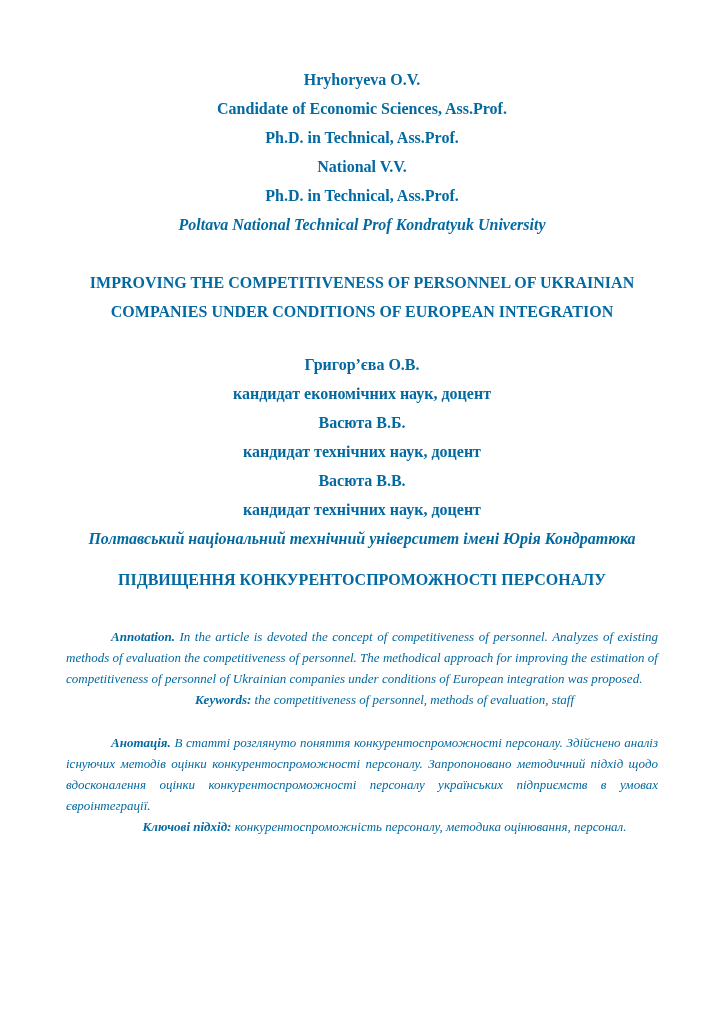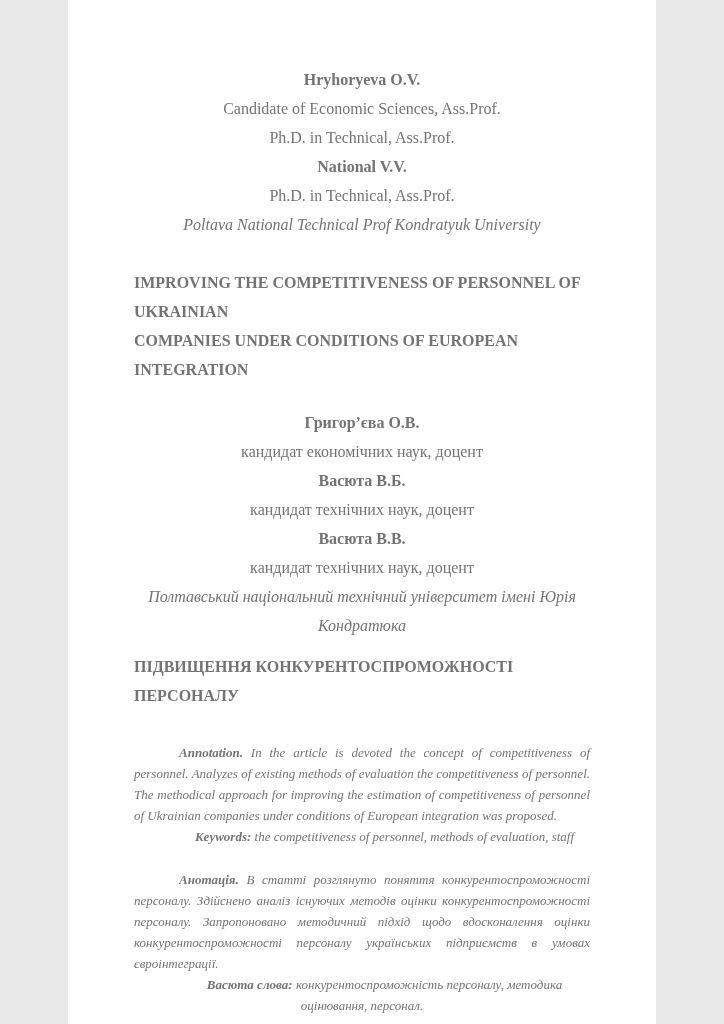--- a/index.html
+++ b/index.html
@@ -1,41 +1,42 @@
 <!DOCTYPE html>
 <html><head>
 <meta charset="utf-8">
 <style>
   html, body { margin: 0; padding: 0; background: #e8e8e8; }
   .page {
     position: relative;
-    width: 588px;
+    width: 724px;
     height: 1024px;
     margin: 0 auto;
     background: #ffffff;
     box-sizing: border-box;
     padding: 65px 66px 0 66px;
     font-family: "Liberation Serif", "DejaVu Serif", serif;
-    color: #737373;
+    color: #0369a1;
     overflow: hidden;
   }
   .authors p {
     margin: 0;
     font-size: 16px;
     line-height: 29px;
     text-align: center;
+    font-weight: bold;
   }
   .authors .name { font-weight: bold; }
   .authors .affiliation { font-style: italic; }
   .doc-title {
     margin: 29px 0 0 0;
     font-size: 16px;
     font-weight: bold;
     line-height: 29px;
-    text-align: left;
+    text-align: center;
   }
   .doc-title.uk { margin-top: 12px; }
   .authors.uk { margin-top: 24px; }
   .abstract {
     margin: 0;
     font-size: 13px;
     font-style: italic;
     line-height: 21px;
     text-align: justify;
     text-indent: 45px;
@@ -87,17 +88,17 @@
     <span class="lead">Keywords:</span>
     <span>the competitiveness of personnel, methods of evaluation, staff</span>
   </p>
 
   <p class="abstract first-uk">
     <span class="lead">Анотація.</span>
     <span>В статті розглянуто поняття конкурентоспроможності персоналу. Здійснено аналіз існуючих методів оцінки конкурентоспроможності персоналу. Запропоновано методичний підхід щодо вдосконалення оцінки конкурентоспроможності персоналу українських підприємств в умовах євроінтеграції.</span>
   </p>
 
   <p class="abstract keywords">
-    <span class="lead">Васюта слова:</span>
+    <span class="lead">Ключові підхід:</span>
     <span>конкурентоспроможність персоналу, методика оцінювання, персонал.</span>
   </p>
 
 </div>
 
 </body></html>

